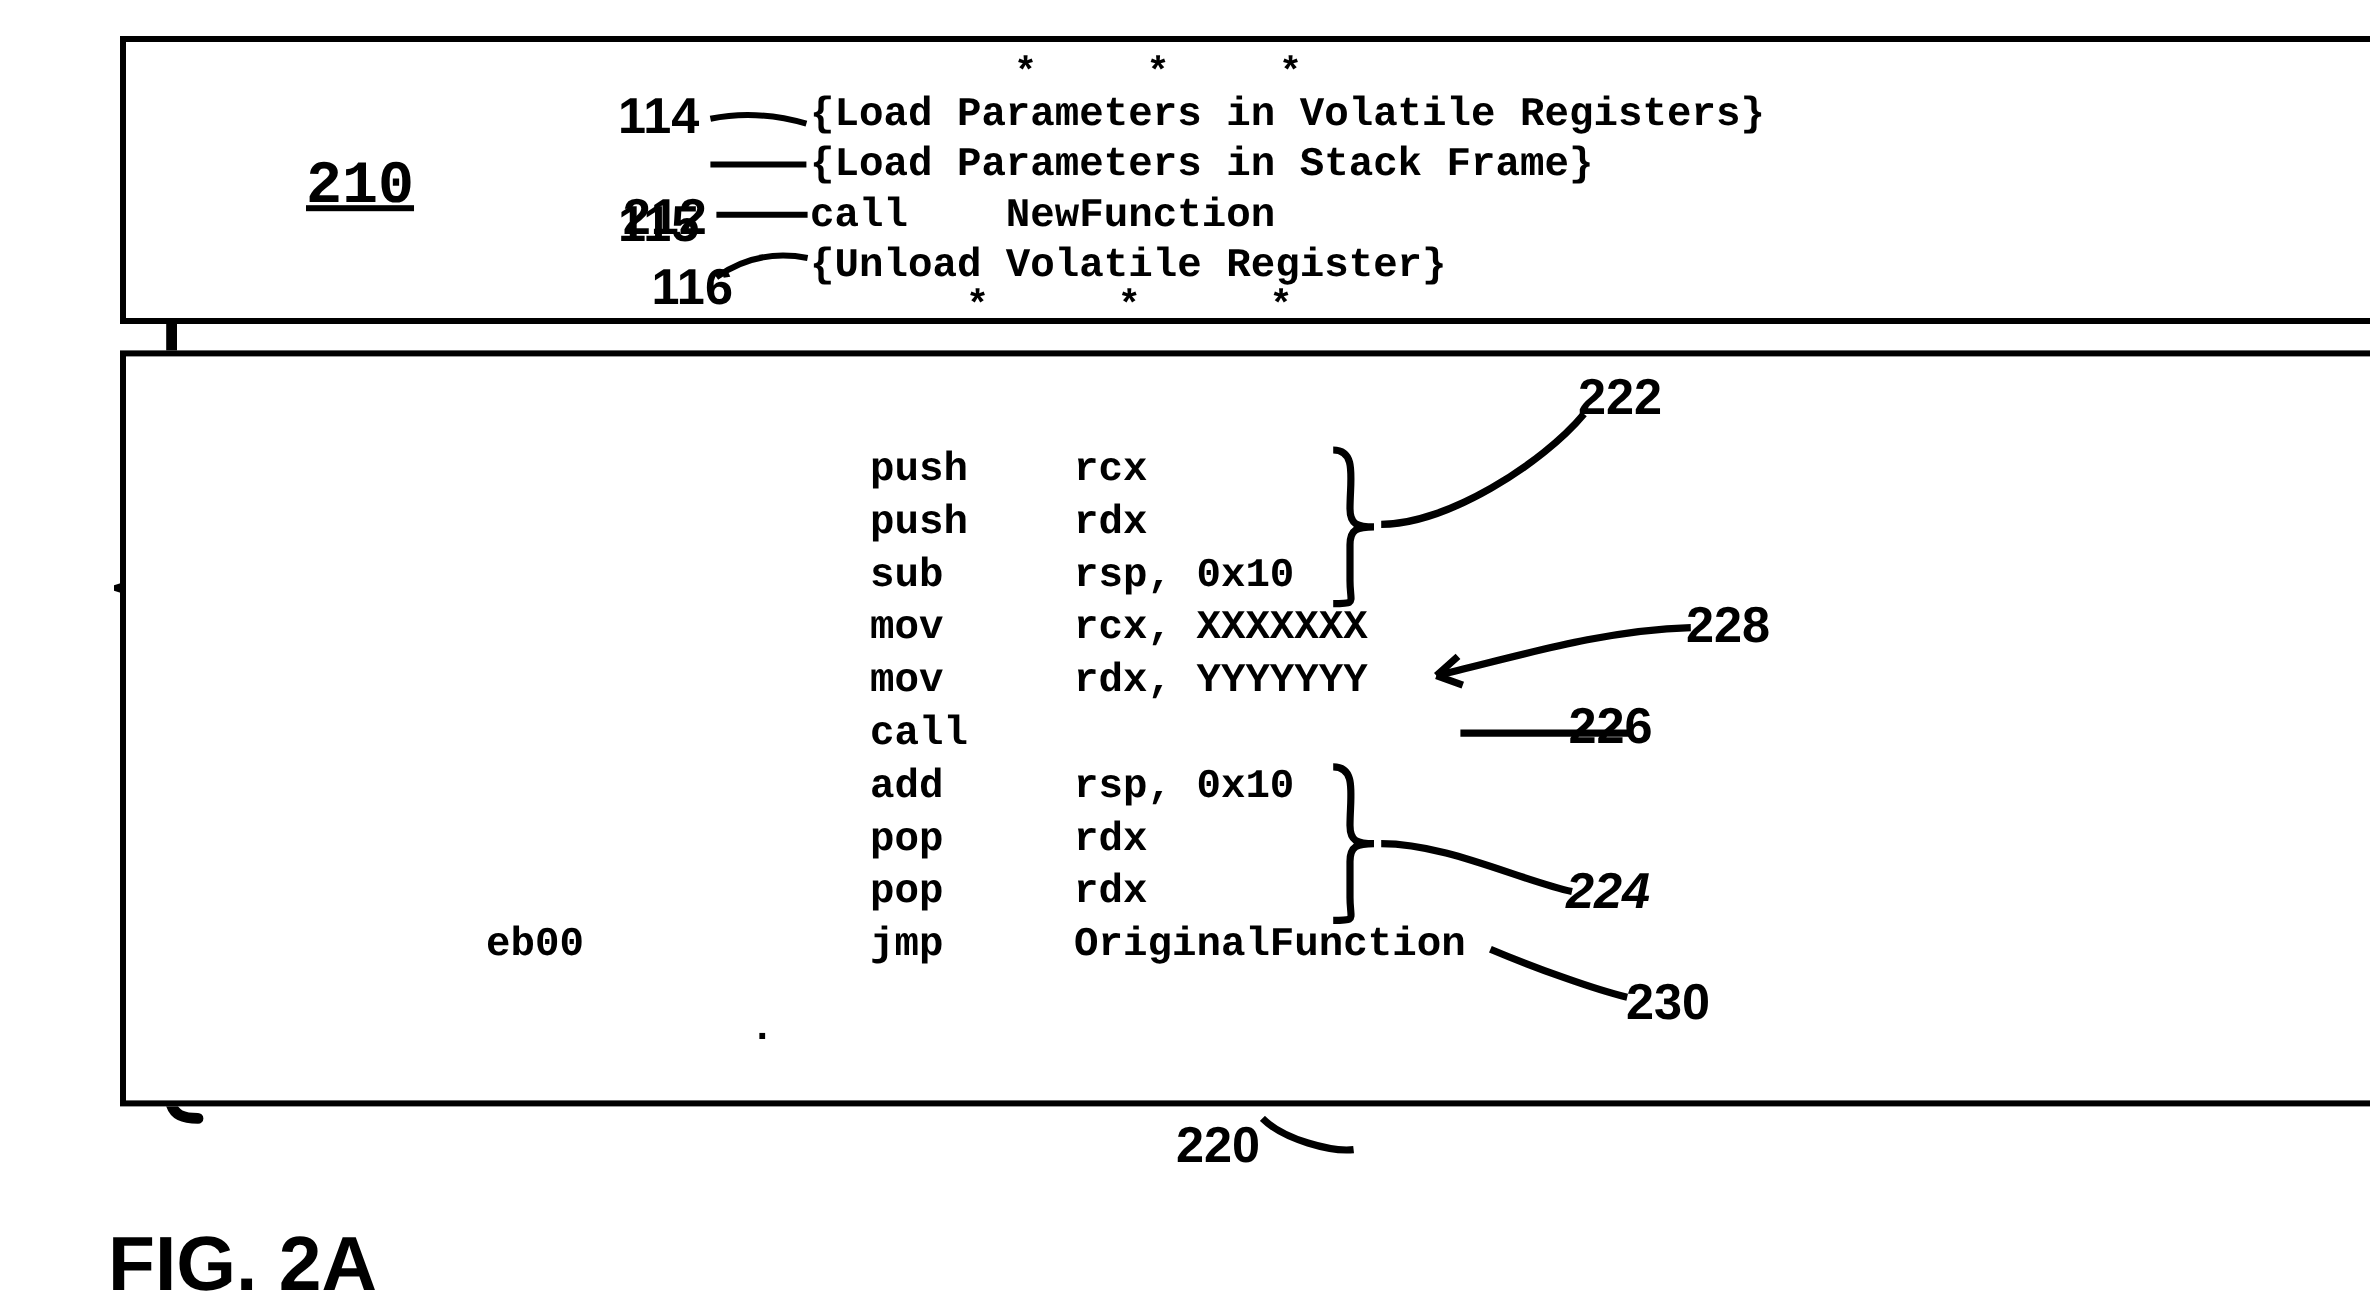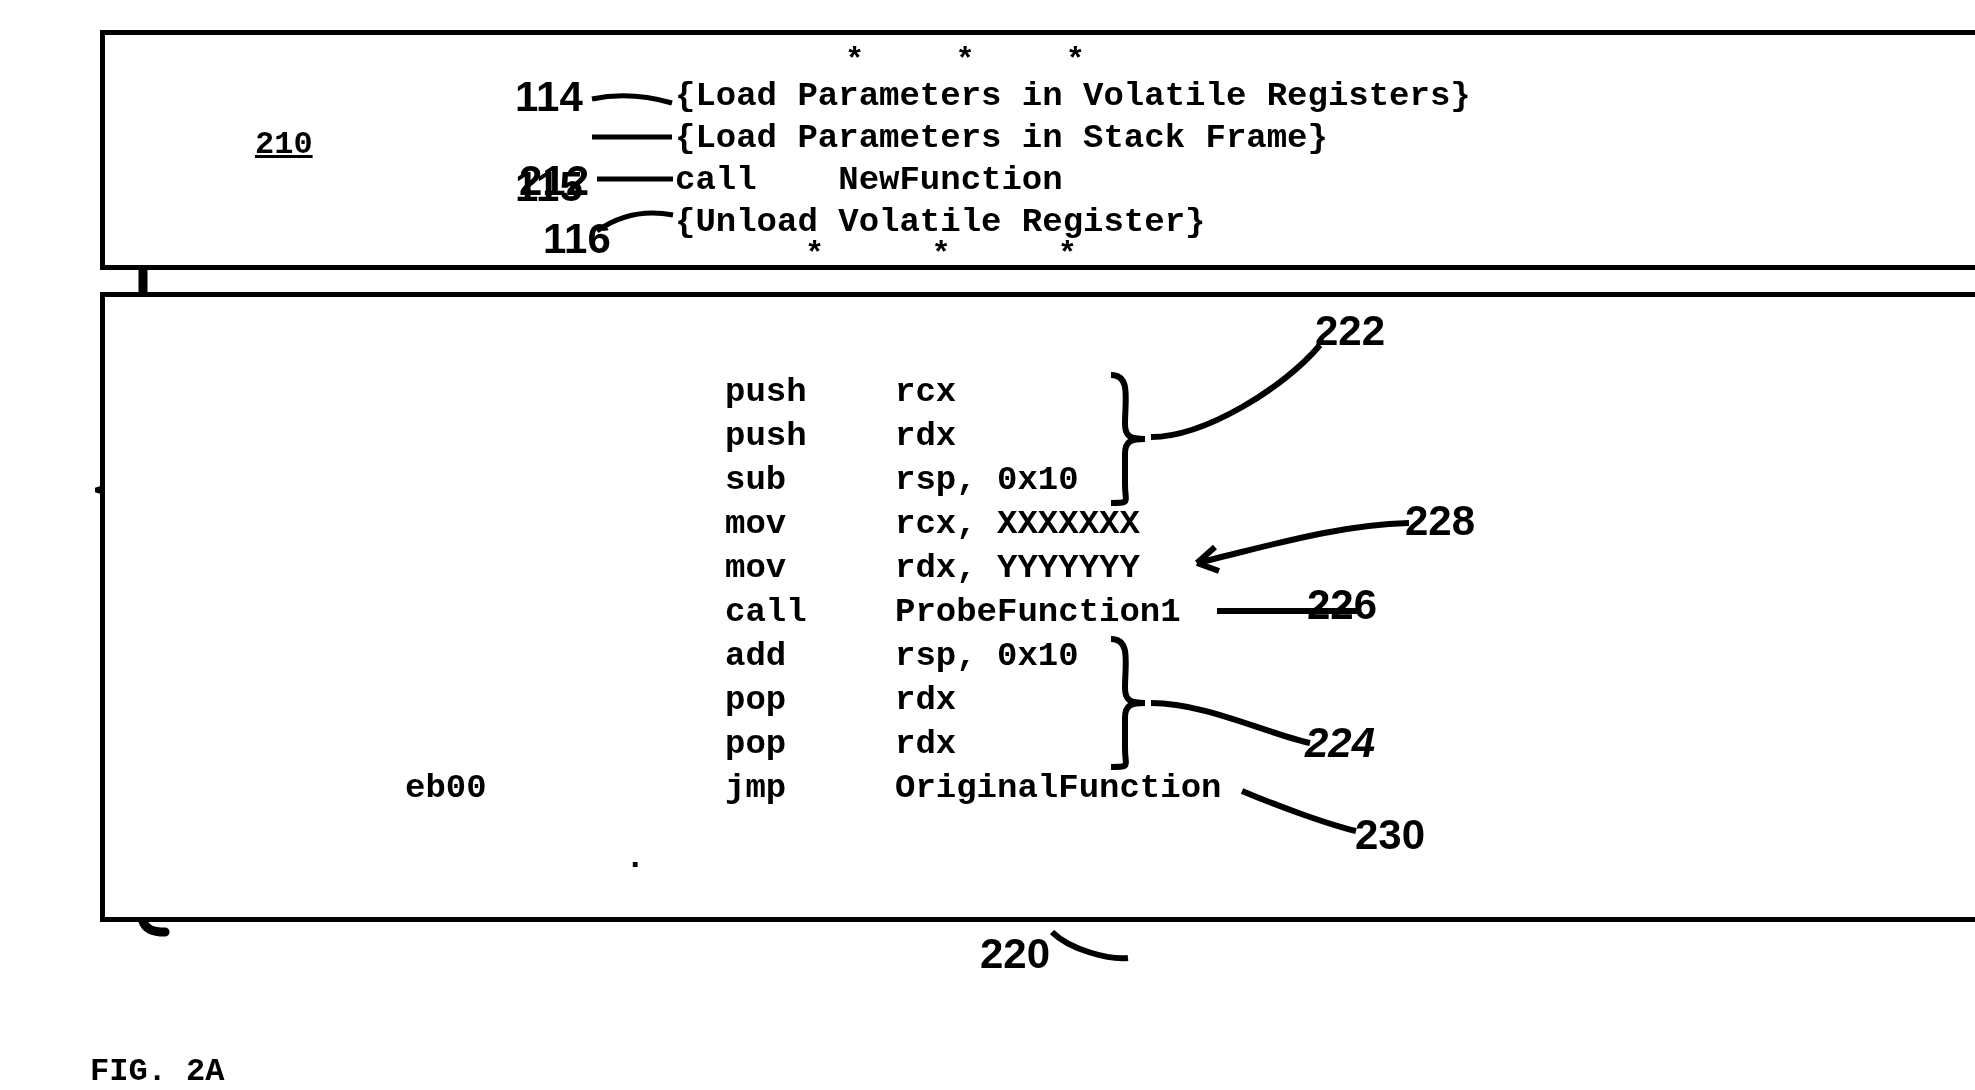--- a/index.html
+++ b/index.html
@@ -32,21 +32,21 @@
     padding: 10px 20px 10px 20px;
   }
   .box-bottom {
     height: 630px;
     padding: 18px 20px 10px 20px;
   }
   .box-num-210 {
     position: absolute;
     left: 150px;
     top: 90px;
-    font-size: 32px;
+    font-size: 50px;
     font-weight: bold;
     text-decoration: underline;
   }
   .stars-row {
     position: absolute;
     left: 740px;
     font-size: 32px;
     letter-spacing: 36px;
   }
   .code-line {
@@ -57,22 +57,22 @@
     position: absolute;
     font-family: Arial, sans-serif;
     font-size: 42px;
     font-weight: bold;
   }
   .leader {
     position: absolute;
     pointer-events: none;
   }
   .fig-label {
-    font-family: Liberation Mono, monospace;
-    font-size: 32px;
+    font-family: Liberation Sans, sans-serif;
+    font-size: 64px;
     font-weight: bold;
     position: absolute;
     left: 90px;
     bottom: 0px;
   }
   .curly-brace {
     position: absolute;
     left: -5px;
     top: 10px;
     width: 85px;
@@ -137,21 +137,20 @@
     <div class="code-line" style="left:620px; top:162px;">sub</div>
     <div class="code-line" style="left:790px; top:162px;">rsp, 0x10</div>
 
     <div class="code-line" style="left:620px; top:206px;">mov</div>
     <div class="code-line" style="left:790px; top:206px;">rcx, XXXXXXX</div>
 
     <div class="code-line" style="left:620px; top:250px;">mov</div>
     <div class="code-line" style="left:790px; top:250px;">rdx, YYYYYYY</div>
 
     <div class="code-line" style="left:620px; top:294px;">call</div>
-    <div class="code-line" style="left:790px; top:294px;">ProbeFunction1</div>
 
     <div class="code-line" style="left:620px; top:338px;">add</div>
     <div class="code-line" style="left:790px; top:338px;">rsp, 0x10</div>
 
     <div class="code-line" style="left:620px; top:382px;">pop</div>
     <div class="code-line" style="left:790px; top:382px;">rdx</div>
 
     <div class="code-line" style="left:620px; top:426px;">pop</div>
     <div class="code-line" style="left:790px; top:426px;">rdx</div>
 

